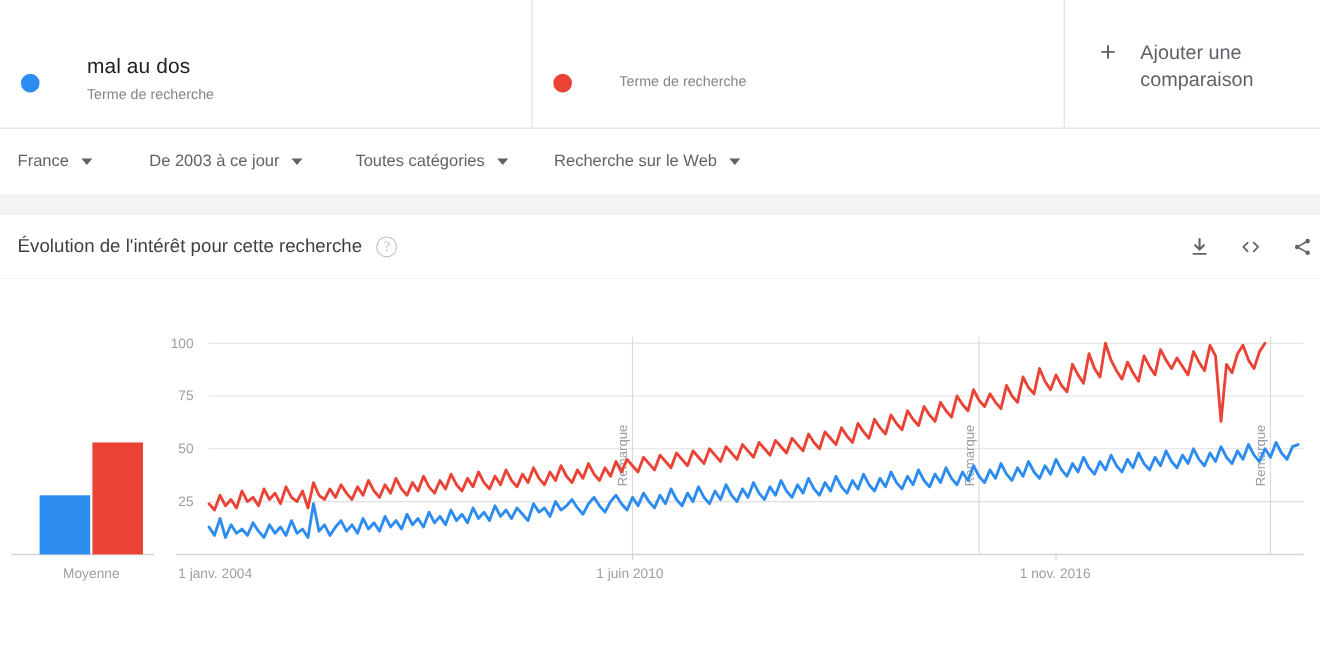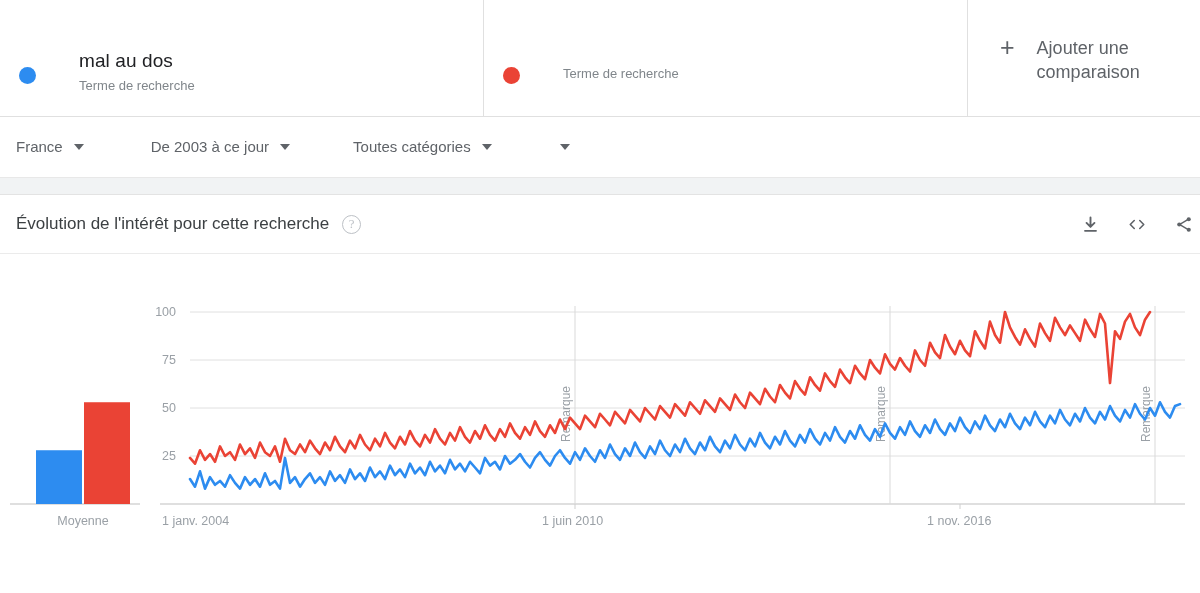--- a/index.html
+++ b/index.html
@@ -42,21 +42,21 @@
     font-size: 25px; color: #5f6368; line-height: 22px;
     font-weight: 300; margin-right: 22px; user-select:none;
   }
   .add-compare-label { font-size: 18px; color: #5f6368; line-height: 24px; }
 
   
   .filter-bar {
     height: 62px; display: flex; align-items: center;
     border-top: 1px solid #e0e0e0;
     border-bottom: 1px solid #e8e8e8;
-    background: #fff; padding-left: 16px; gap: 15px;
+    background: #fff; padding-left: 16px;
   }
   .filter {
     display: flex; align-items: center; cursor: pointer;
     margin-right: 52px; white-space: nowrap;
   }
   .filter-label { font-size: 15px; color: #5f6368; line-height: 20px; }
   .caret {
     margin-left: 11px; width: 0; height: 0;
     border-left: 5px solid transparent;
     border-right: 5px solid transparent;
@@ -122,20 +122,21 @@
     </div>
     <div class="filter" style="margin-right:48px">
       <span class="filter-label">De 2003 à ce jour</span>
       <span class="caret"></span>
     </div>
     <div class="filter" style="margin-right:42px">
       <span class="filter-label">Toutes catégories</span>
       <span class="caret"></span>
     </div>
     <div class="filter">
+      <span class="filter-label">Recherche sur le Web</span>
       <span class="caret"></span>
     </div>
   </div>
 
   <div class="gap-strip"></div>
 
   <div class="chart-card">
     <div class="chart-head">
       <div class="chart-title">Évolution de l'intérêt pour cette recherche</div>
       <div class="help-icon">?</div>

